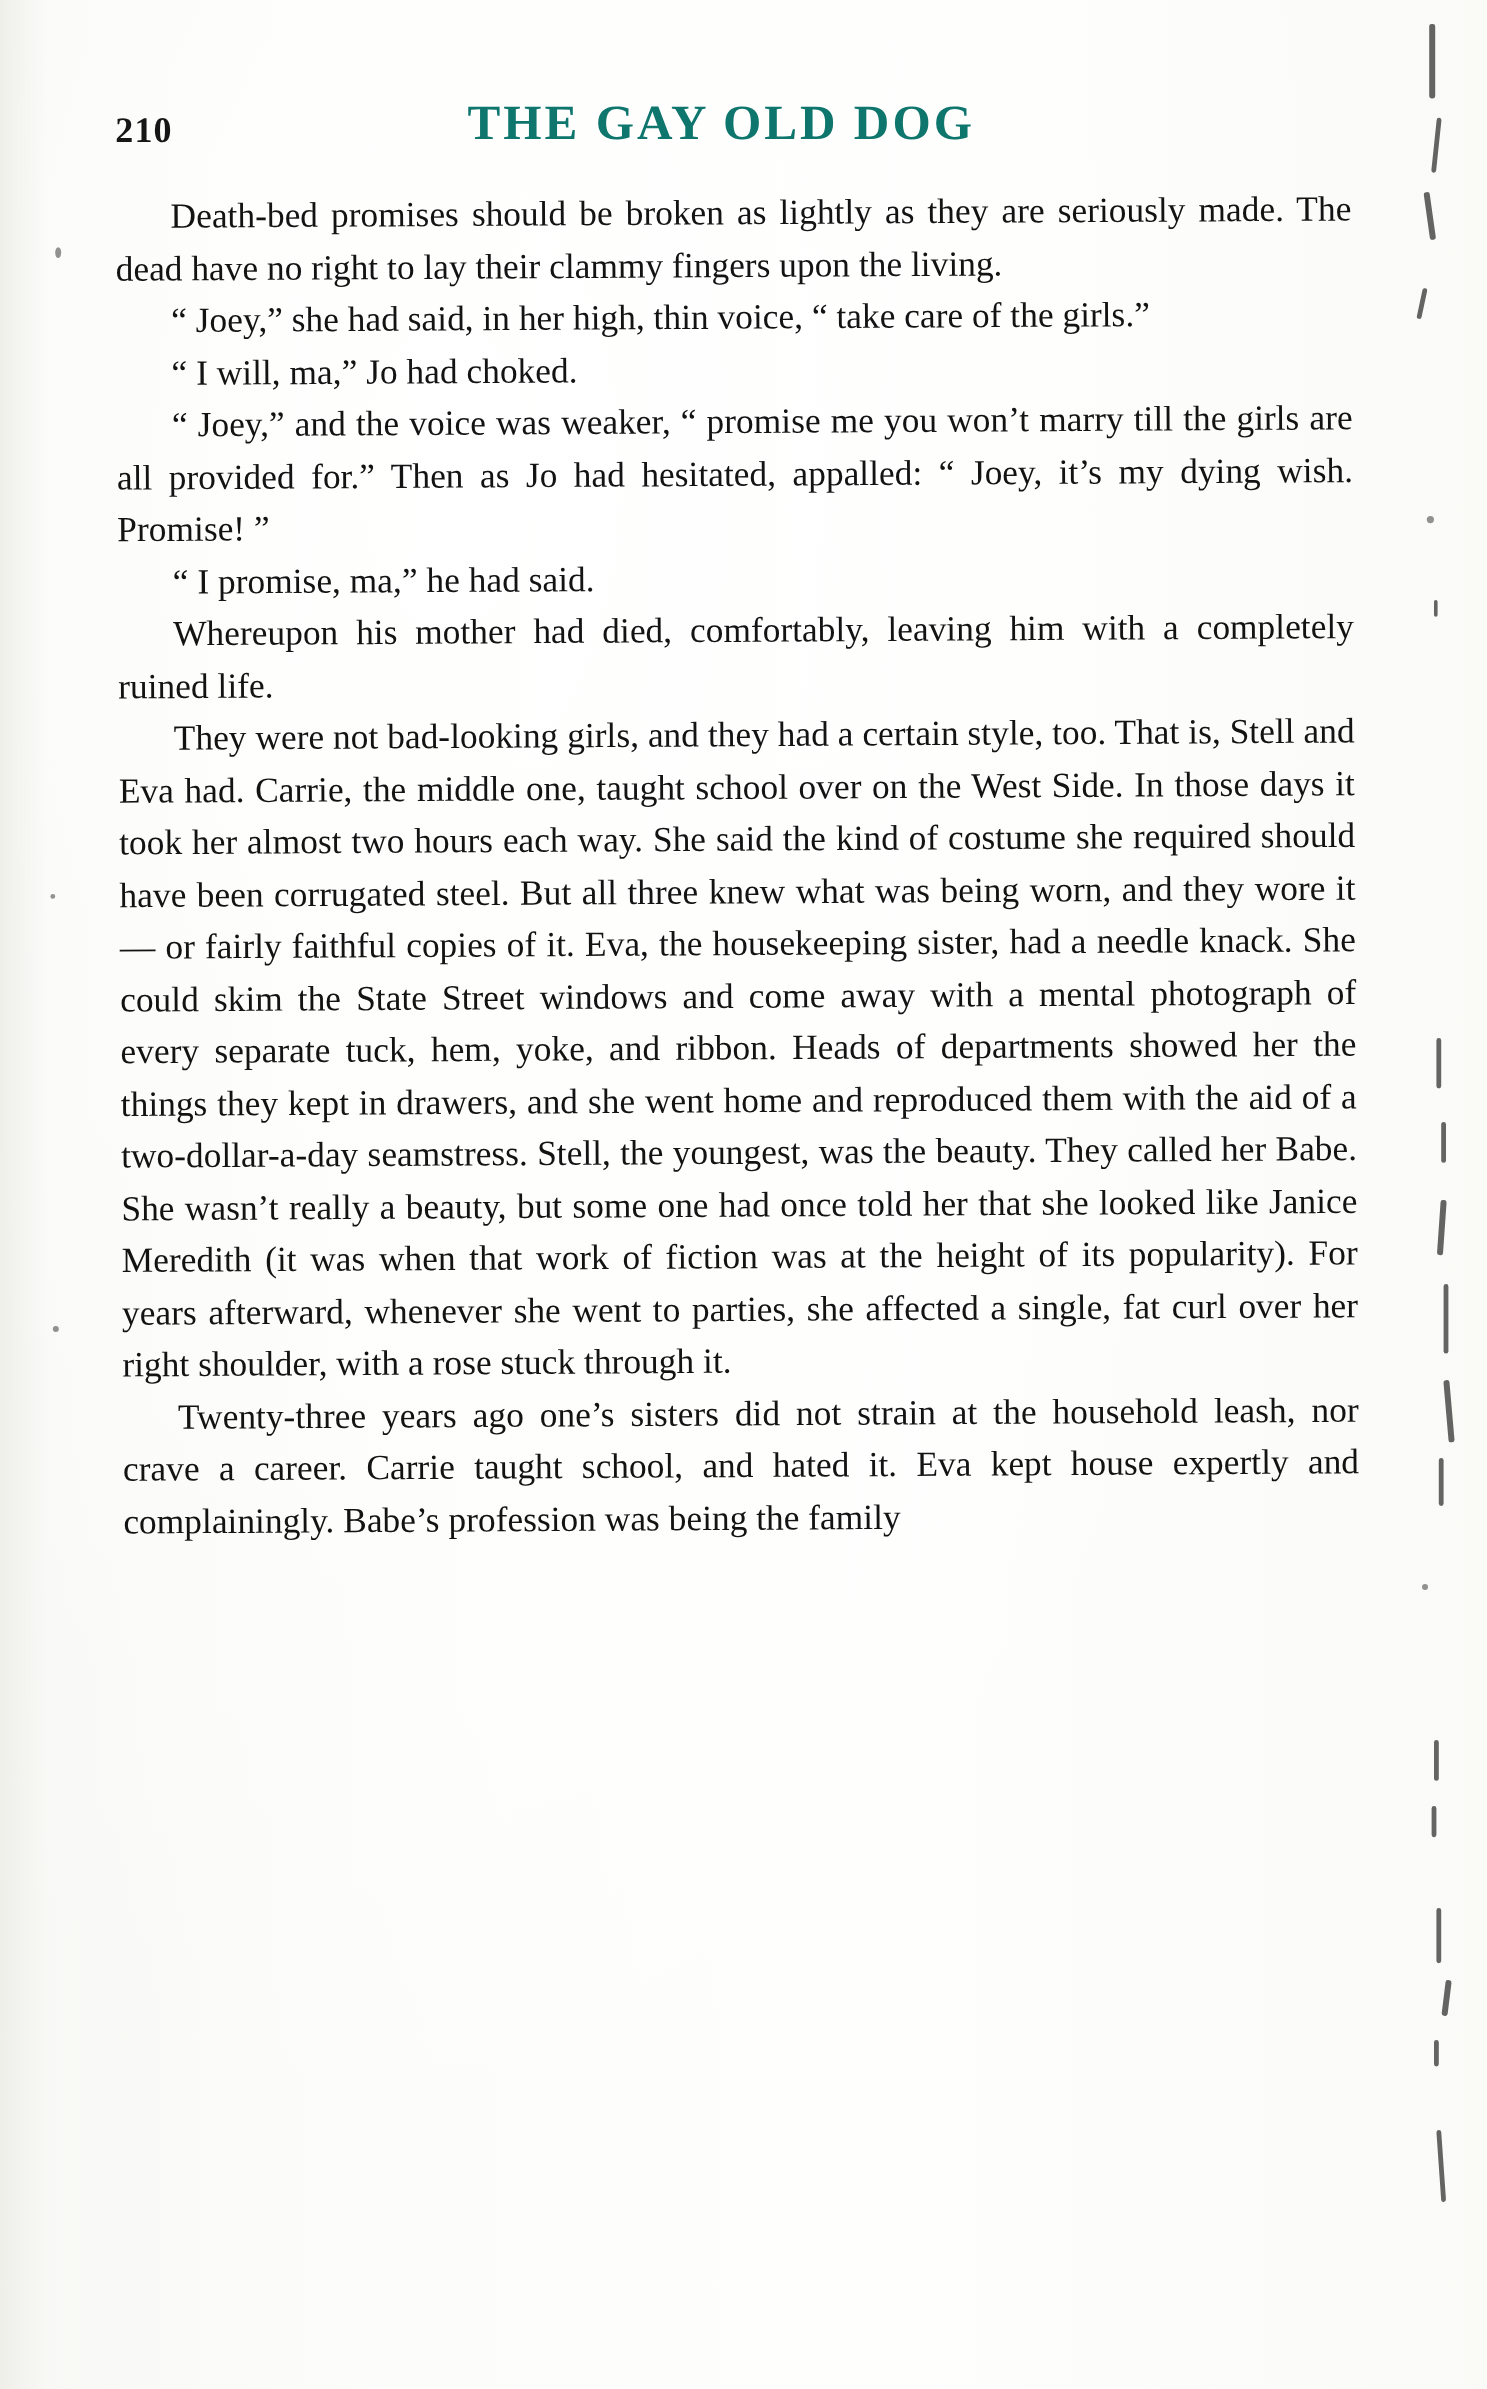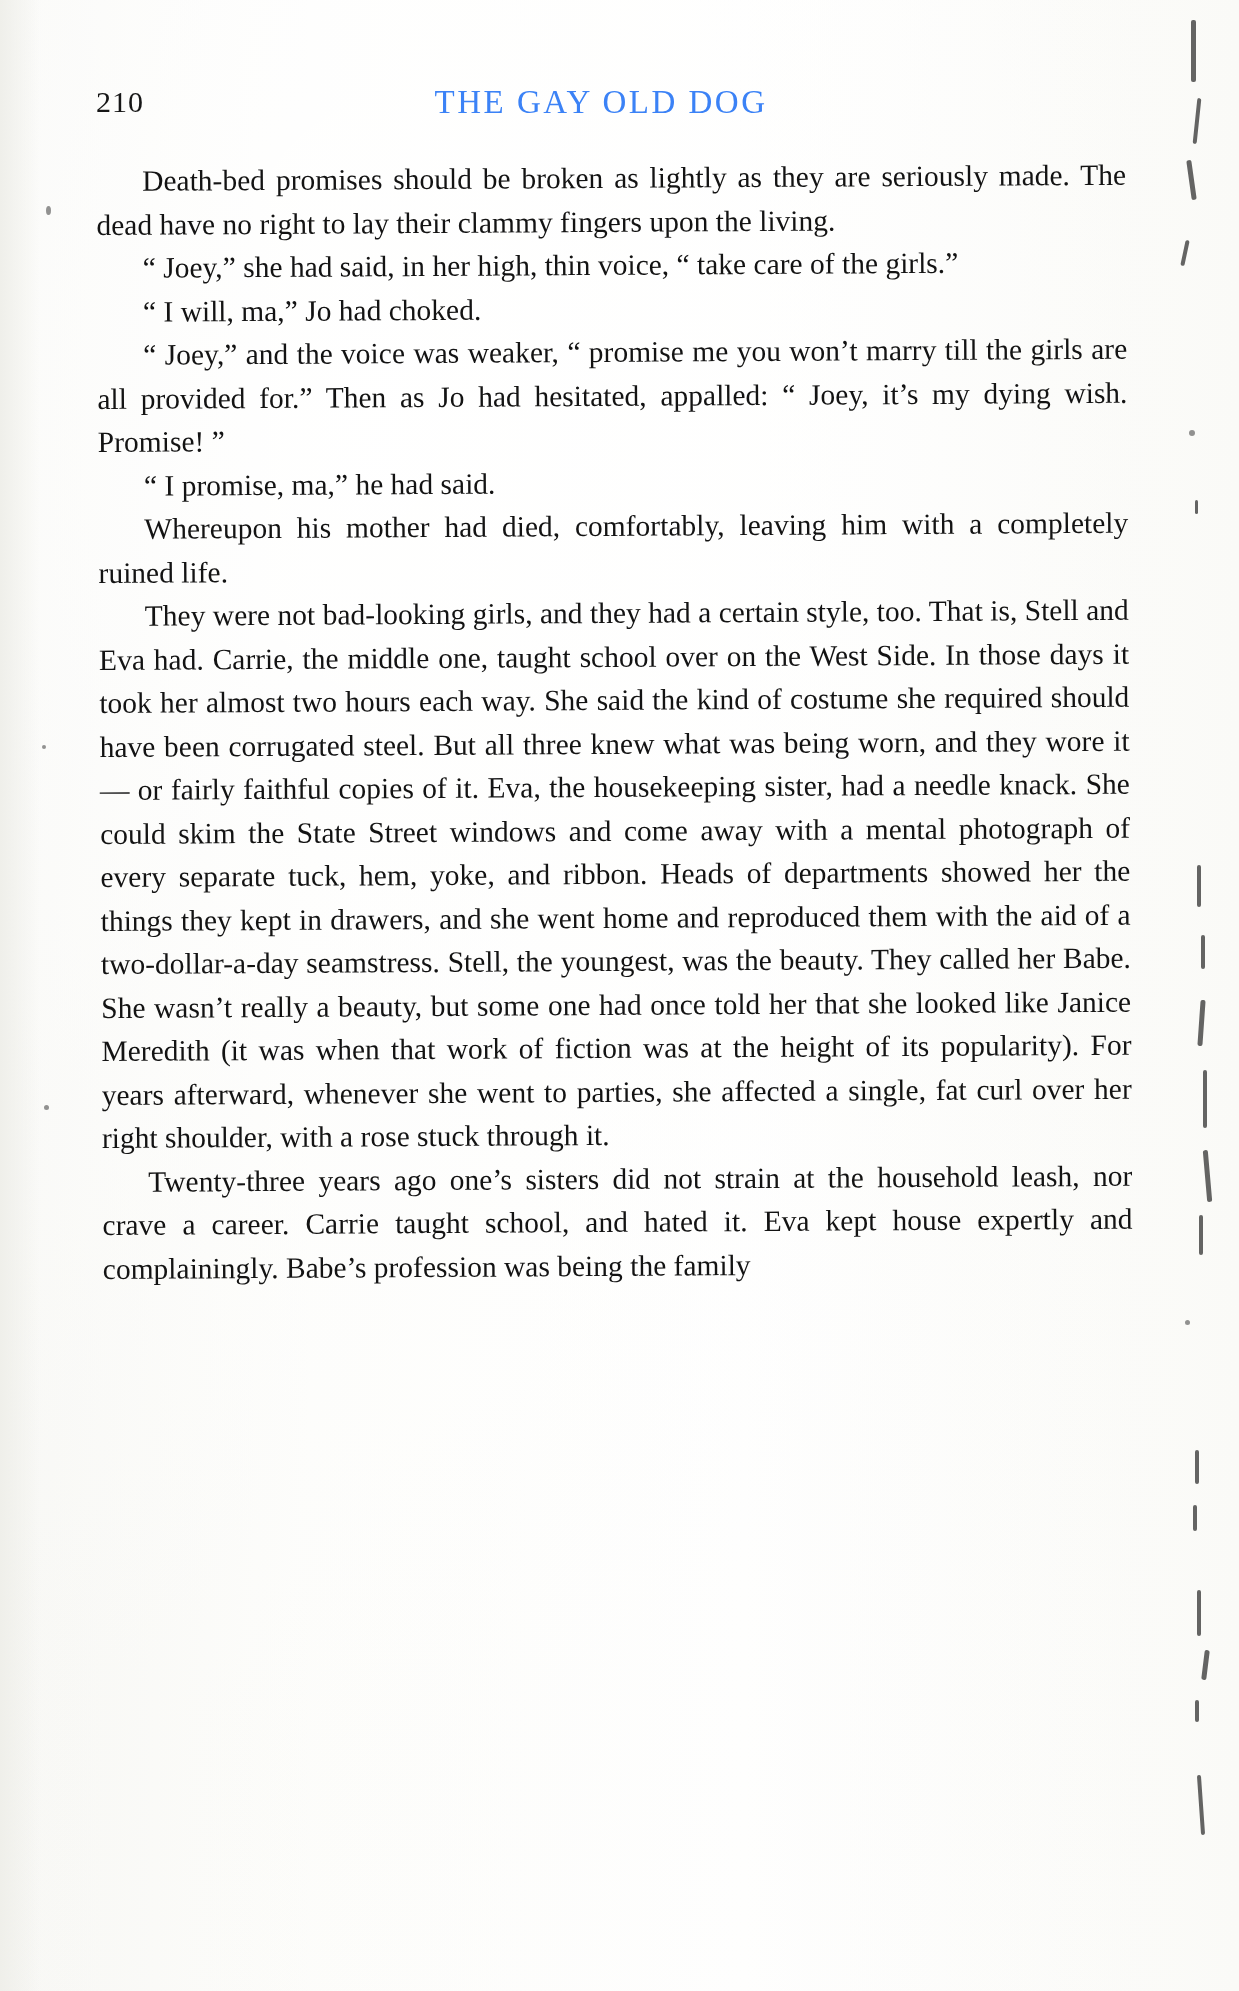--- a/index.html
+++ b/index.html
@@ -36,38 +36,39 @@
 
   .content {
     position: absolute;
     left: 96px;
     top: 78px;
     width: 1030px;
   }
 
   .header-row {
     display: flex;
-    align-items: center;
+    align-items: flex-end;
     margin-bottom: 34px;
     height: 48px;
+    font-weight: bold;
   }
   .folio {
     font-size: 30px;
     letter-spacing: 1px;
     font-variant: small-caps;
     width: 130px;
     color: #161616;
   }
   .running-head {
     flex: 1;
     text-align: center;
-    font-size: 33px;
+    font-size: 41px;
     letter-spacing: 2.5px;
     padding-right: 150px;
-    color: #3b82f6;
+    color: #0f766e;
   }
 
   .body-text {
     font-size: 29.5px;
     line-height: 43.5px;
     text-align: justify;
     text-justify: inter-word;
     color: #131313;
   }
   .body-text p {

